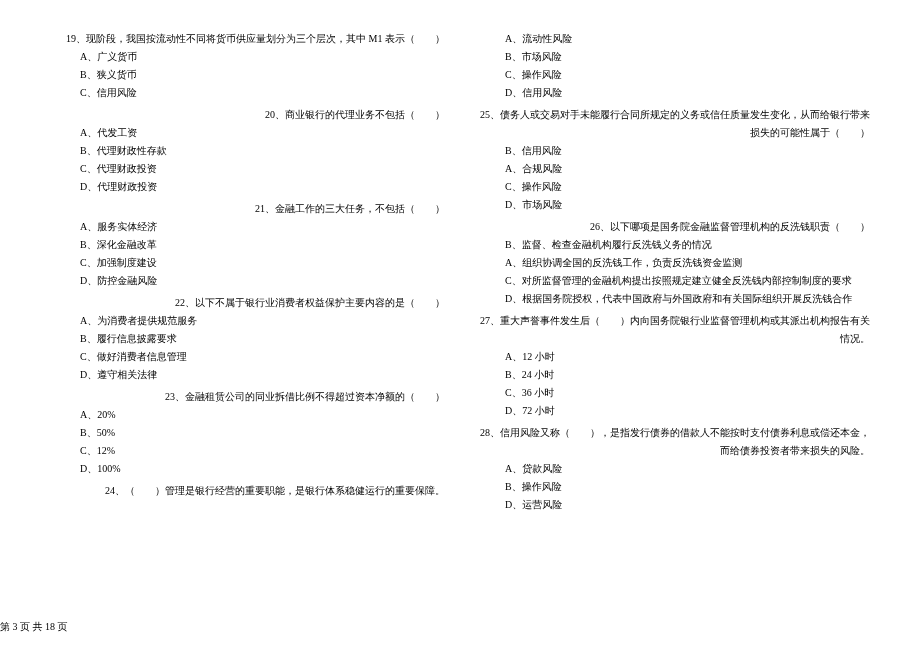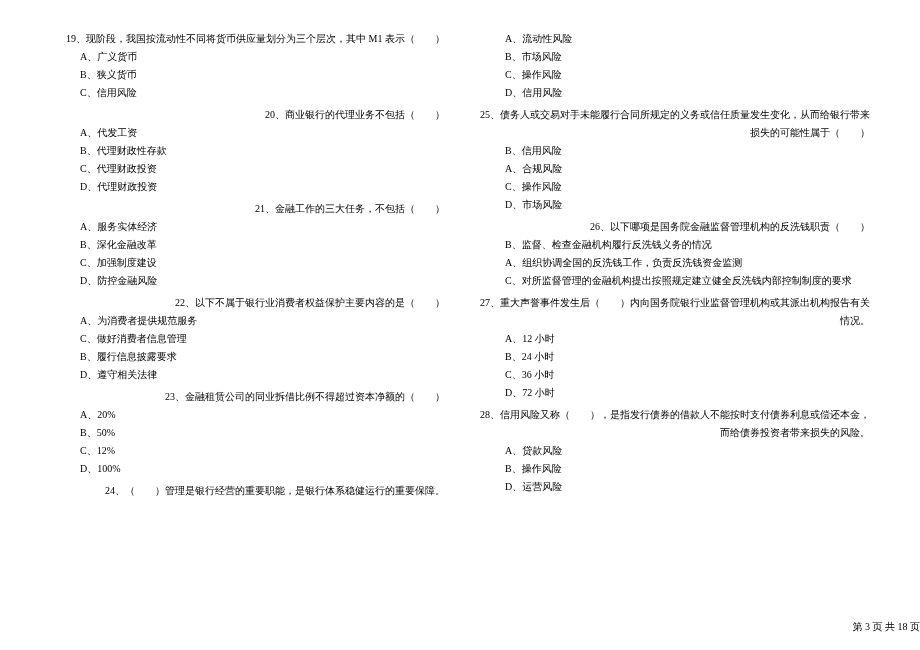--- a/index.html
+++ b/index.html
@@ -35,21 +35,21 @@
     }
     .option {
       padding-left: 30px;
       display: block;
     }
     .footer {
       position: absolute;
       bottom: 14px;
       left: 0;
       right: 0;
-      text-align: right;
+      text-align: left;
       font-size: 10px;
     }
   </style>
 </head>
 <body>
 
 <div class="page">
   <div class="column">
 
     <div class="question">
@@ -71,22 +71,22 @@
       <span class="question-text">21、金融工作的三大任务，不包括（　　）</span>
       <span class="option">A、服务实体经济</span>
       <span class="option">B、深化金融改革</span>
       <span class="option">C、加强制度建设</span>
       <span class="option">D、防控金融风险</span>
     </div>
 
     <div class="question">
       <span class="question-text">22、以下不属于银行业消费者权益保护主要内容的是（　　）</span>
       <span class="option">A、为消费者提供规范服务</span>
+      <span class="option">B、履行信息披露要求</span>
       <span class="option">C、做好消费者信息管理</span>
-      <span class="option">B、履行信息披露要求</span>
       <span class="option">D、遵守相关法律</span>
     </div>
 
     <div class="question">
       <span class="question-text">23、金融租赁公司的同业拆借比例不得超过资本净额的（　　）</span>
       <span class="option">A、20%</span>
       <span class="option">B、50%</span>
       <span class="option">C、12%</span>
       <span class="option">D、100%</span>
     </div>
@@ -112,20 +112,21 @@
       <span class="option">A、合规风险</span>
       <span class="option">C、操作风险</span>
       <span class="option">D、市场风险</span>
     </div>
 
     <div class="question">
       <span class="question-text">26、以下哪项是国务院金融监督管理机构的反洗钱职责（　　）</span>
       <span class="option">B、监督、检查金融机构履行反洗钱义务的情况</span>
       <span class="option">A、组织协调全国的反洗钱工作，负责反洗钱资金监测</span>
       <span class="option">C、对所监督管理的金融机构提出按照规定建立健全反洗钱内部控制制度的要求</span>
+      <span class="option">D、根据国务院授权，代表中国政府与外国政府和有关国际组织开展反洗钱合作</span>
     </div>
 
     <div class="question">
       <span class="question-text">27、重大声誉事件发生后（　　）内向国务院银行业监督管理机构或其派出机构报告有关情况。</span>
       <span class="option">A、12 小时</span>
       <span class="option">B、24 小时</span>
       <span class="option">C、36 小时</span>
       <span class="option">D、72 小时</span>
     </div>
 

